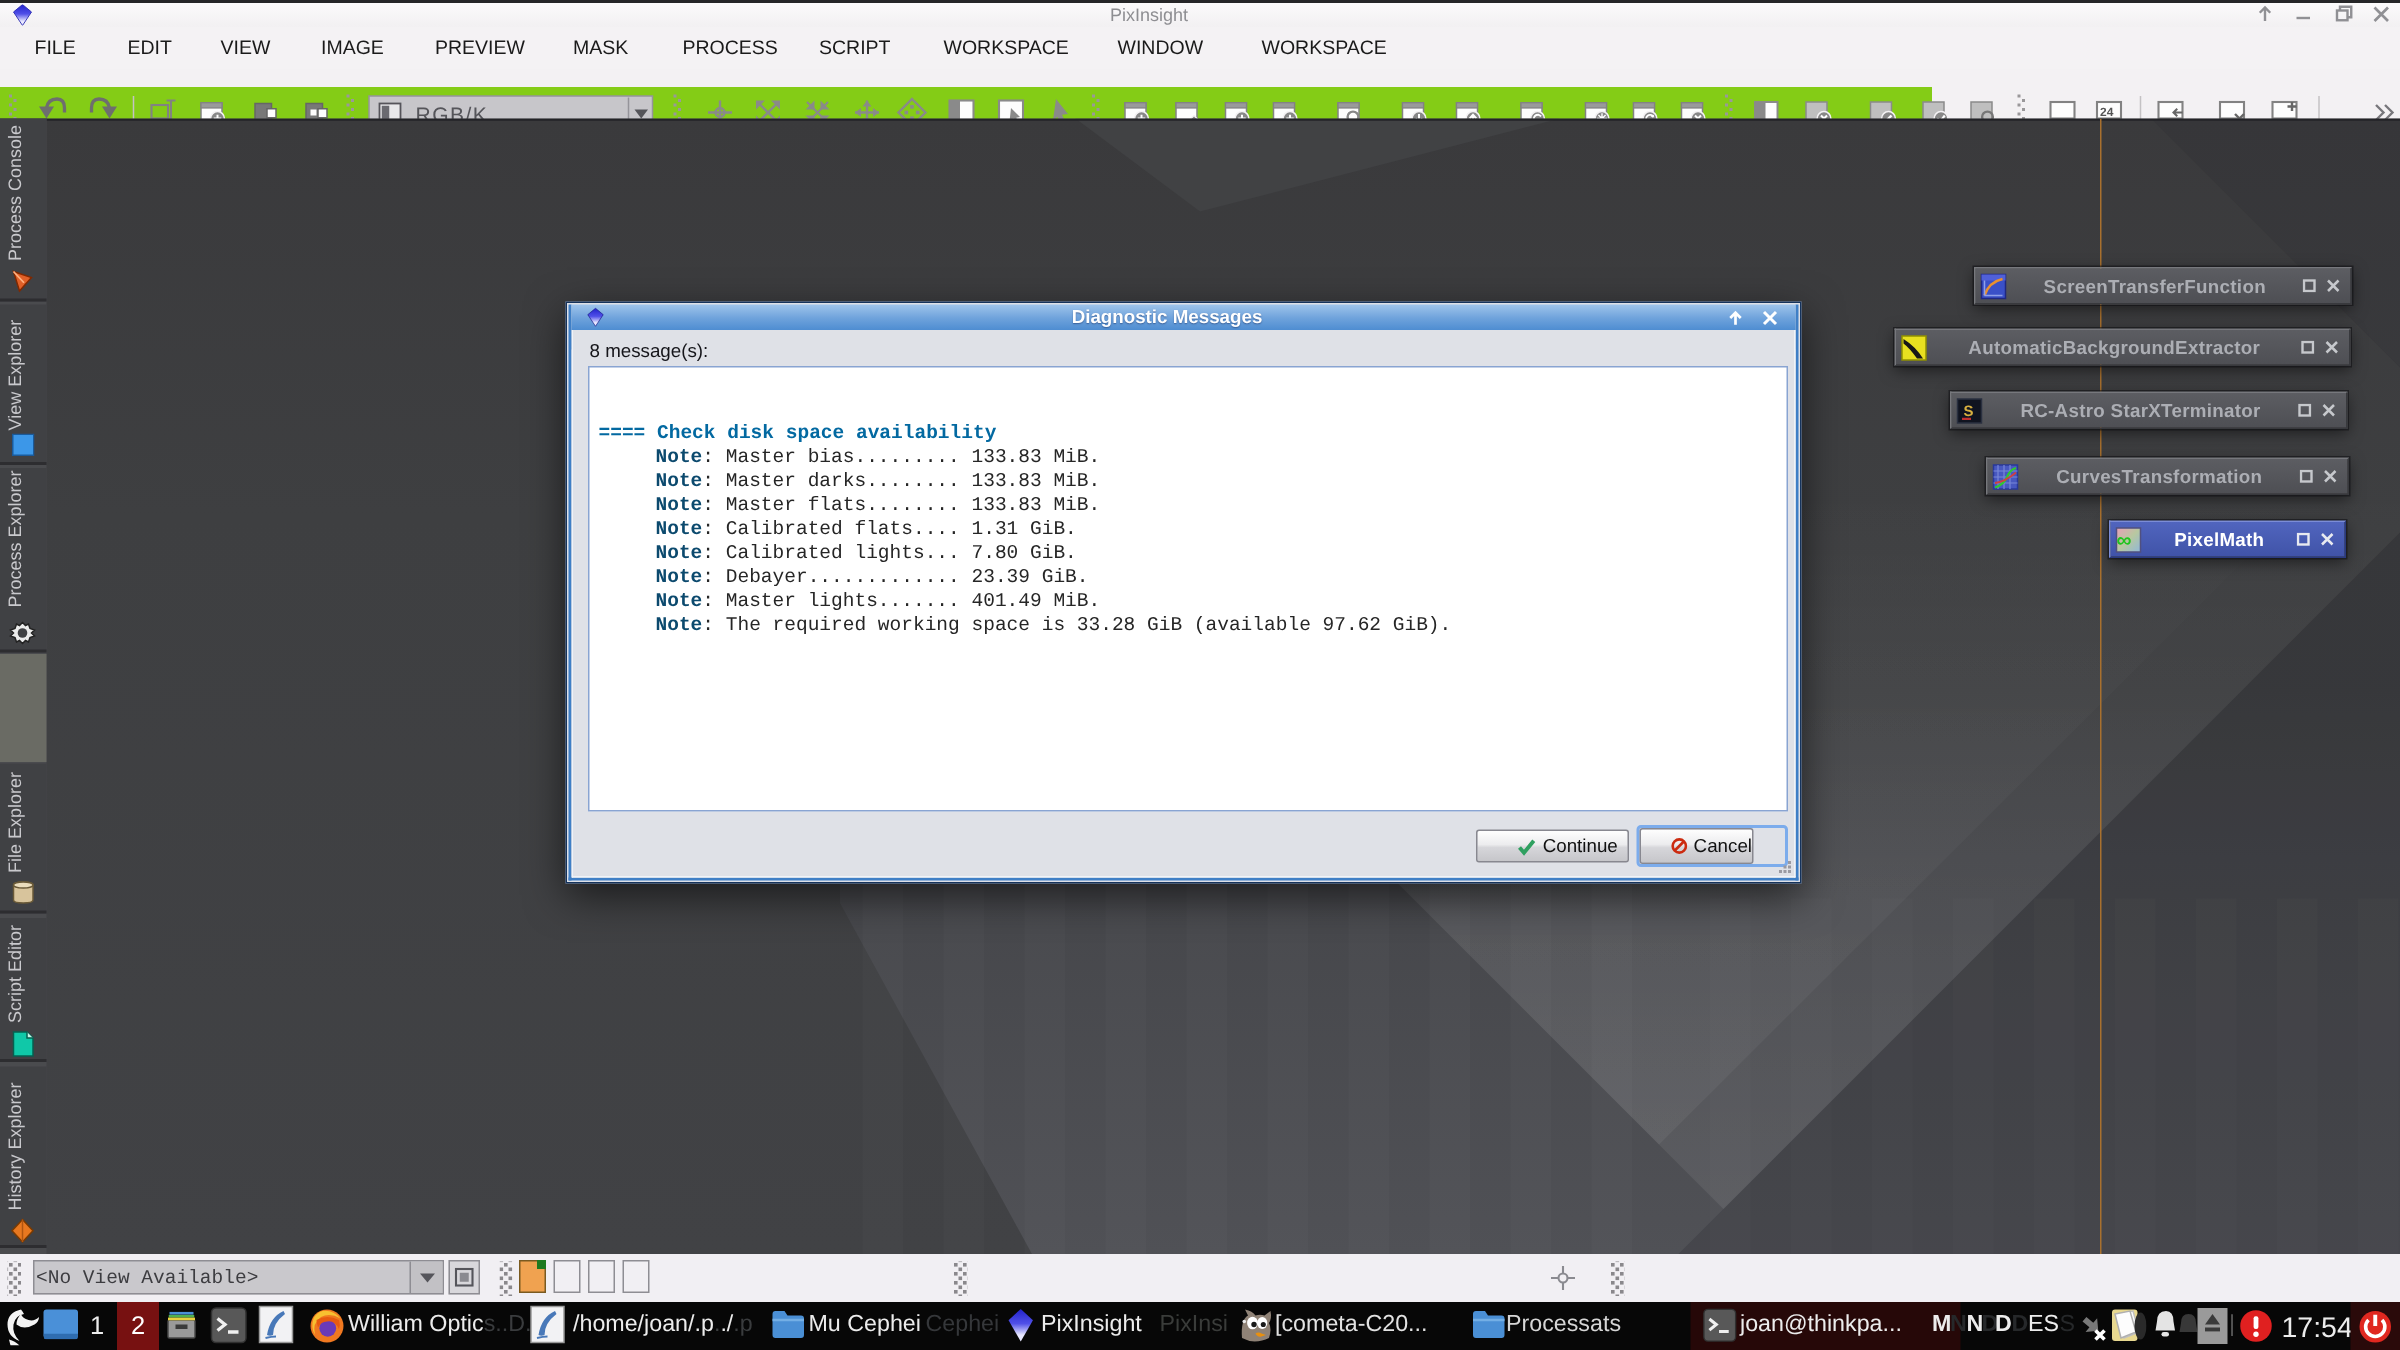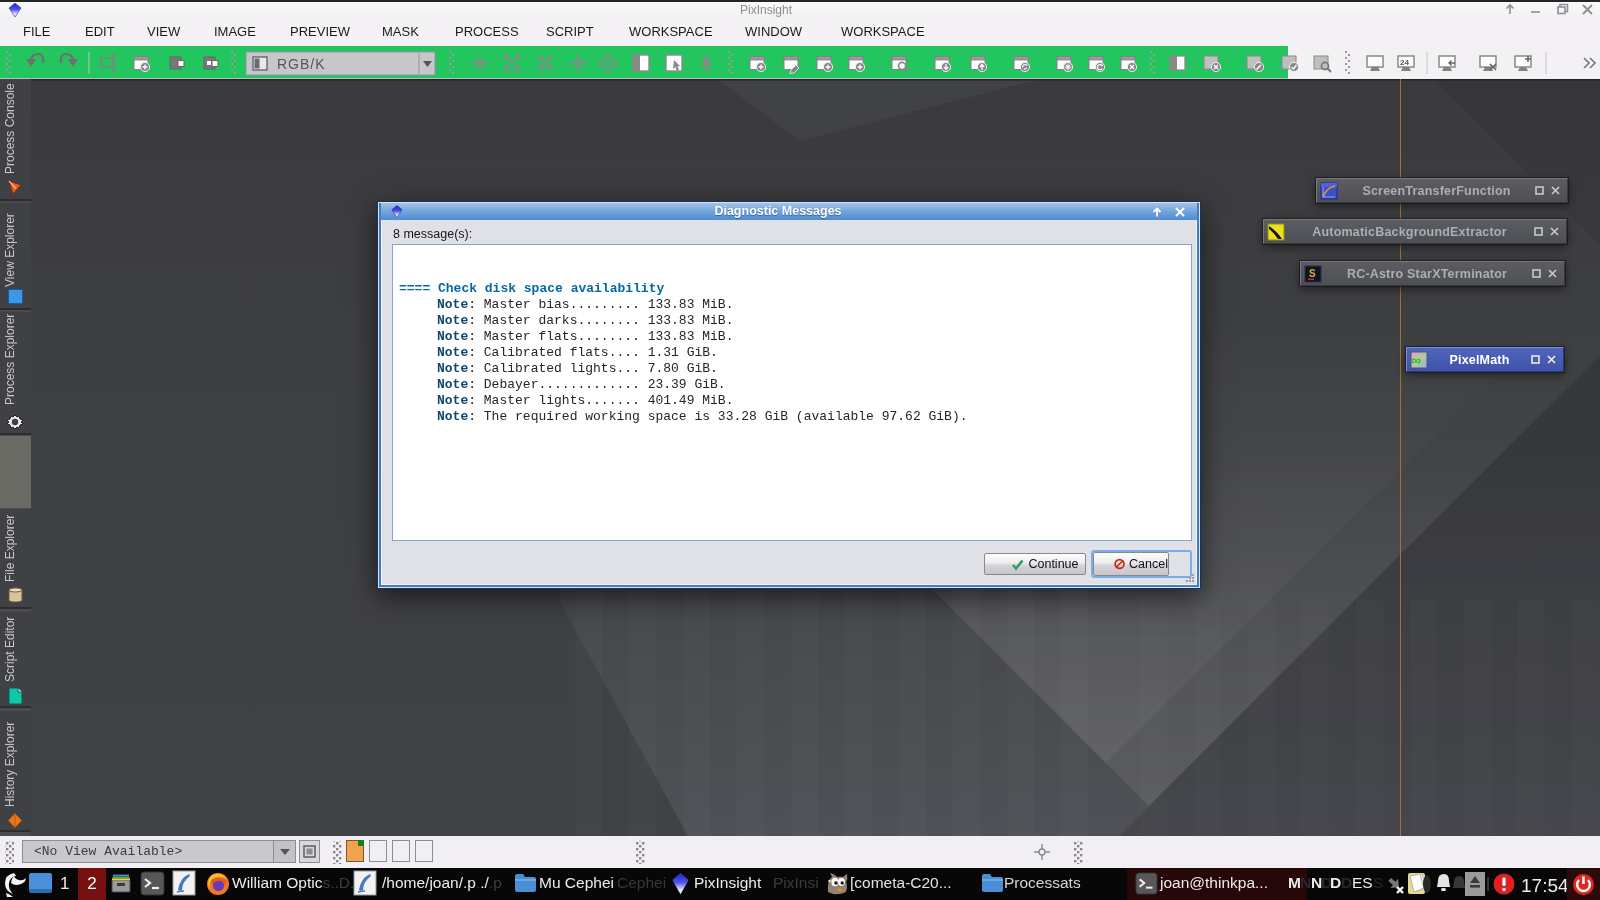--- a/index.html
+++ b/index.html
@@ -11,21 +11,21 @@
 #topline { left:0; top:0; width:1600px; height:2px; background:#262628; }
 #titlebar { left:0; top:2px; width:1600px; height:16px; background:linear-gradient(#FBFAFB,#F2F0F2); }
 #wintitle { left:0; top:3px; width:1532px; text-align:center; font-size:12px; color:#8E8E92; }
 #winctl { right:2px; top:2px; }
 
 
 #menubar { left:0; top:18px; width:1600px; height:28px; background:#F4F2F4; }
 #menubar span { position:absolute; top:6px; font-size:13px; color:#1A1A1A; }
 
 
-#toolbar { left:0; top:46px; width:1288px; height:33px; background:#22c55e; border-bottom:1px solid #BFBDBF; }
+#toolbar { left:0; top:58px; width:1288px; height:33px; background:#84cc16; border-bottom:1px solid #BFBDBF; }
 
 
 #workspace { left:0; top:79px; width:1600px; height:757px; background:#3D3E40; overflow:hidden; }
 
 
 #sidebar { left:0; top:0; width:31px; height:757px; background:#4A4B4E; }
 .stab { position:absolute; left:0; width:31px; background:#404144; border-bottom:2px solid #2D2D30; }
 .stab .vtxt { position:absolute; left:3px; font-size:12px; color:#C9C9CD; white-space:nowrap; transform:rotate(-90deg); transform-origin:0 0; }
 #sblock { position:absolute; left:0; width:31px; background:#6A6B64; }
 
@@ -46,21 +46,21 @@
 #dlg-white { position:absolute; left:11px; top:24px; width:800px; height:297px; background:#FFFFFF; border:1px solid #89A4D2; }
 #dlg-text { position:absolute; left:6px; top:36px; font-family:"Liberation Mono",monospace; font-size:13px; line-height:16px; color:#262626; white-space:pre; }
 #dlg-text b.h { color:#0369a1; }
 #dlg-text b.n { color:#0c4a6e;margin-left:38px; }
 .dbtn { position:absolute; height:22px; background:linear-gradient(#FEFEFE,#ECECEE 45%,#D6D6DA 55%,#C6C6CA); border:1px solid #888890; border-radius:2px; font-size:12.5px; color:#111; display:flex; align-items:center; justify-content:center; gap:4px;padding-left:20px; }
 #cancel-ring { position:absolute; left:710px; top:330px; width:101px; height:28px; border:2px solid #7CACEC; border-radius:3px; }
 #grip { position:absolute; right:2px; bottom:2px; }
 
 
 #statusbar { left:0; top:836px; width:1600px; height:32px; background:#F1EFF3; }
-#viewsel { position:absolute; left:22px; top:4px; width:274px; height:23px; background:#C9C8CC; border:1px solid #8E8D93; font-family:"Liberation Mono",monospace; font-size:13px; color:#3C3C40; line-height:21px; padding-left:11px; }
+#viewsel { position:absolute; left:22px; top:4px; width:274px; height:23px; background:#C9C8CC; border:1px solid #8E8D93; font-family:"Liberation Mono",monospace; font-size:13px; color:#3C3C40; line-height:21px; padding-left:1px; }
 #viewsel .arr { position:absolute; right:0; top:0; width:22px; height:21px; border-left:1px solid #8E8D93; background:#C2C1C5; }
 .sqr { position:absolute; top:4px; width:18px; height:22px; border:1px solid #8E8D93; }
 
 
 #taskbar { left:0; top:868px; width:1600px; height:32px; background:#070707; color:#E8E8E8; }
 #taskbar .t { position:absolute; top:6px; font-size:15.5px; color:#ECECEC; white-space:nowrap; }
 #taskbar .dim { color:#3A3C3E; }
 </style>
 </head>
 <body>
@@ -471,20 +471,37 @@
       <div class="ttl">RC-Astro StarXTerminator</div>
       <div class="btns">
           <svg width="9" height="9" viewBox="0 0 9 9">
             <rect x="1" y="1" width="7" height="7" fill="none" stroke="#C6C8CC" stroke-width="1.6"></rect>
           </svg>
           <svg width="9" height="9" viewBox="0 0 9 9">
             <path d="M1 1 L8 8 M8 1 L1 8" stroke="#C6C8CC" stroke-width="1.7"></path>
           </svg>
         </div>
     </div>
+    <div class="fwin" style="left:1324px;top:226px;width:242px">
+      <svg class="fico" width="18" height="18" viewBox="0 0 18 18">
+          <rect x="1" y="1" width="16" height="16" fill="#4858C0" stroke="#283898"></rect>
+          <path d="M4 1 V17 M8 1 V17 M12 1 V17 M1 5 H17 M1 9 H17 M1 13 H17" stroke="#7888D8" stroke-width=".8"></path>
+          <path d="M2 16 Q8 14 10 9 Q12 4 16 3" stroke="#30C830" stroke-width="1.4" fill="none"></path>
+          <path d="M2 13 Q9 12 16 6" stroke="#D04040" stroke-width="1.2" fill="none"></path>
+        </svg>
+      <div class="ttl">CurvesTransformation</div>
+      <div class="btns">
+          <svg width="9" height="9" viewBox="0 0 9 9">
+            <rect x="1" y="1" width="7" height="7" fill="none" stroke="#C6C8CC" stroke-width="1.6"></rect>
+          </svg>
+          <svg width="9" height="9" viewBox="0 0 9 9">
+            <path d="M1 1 L8 8 M8 1 L1 8" stroke="#C6C8CC" stroke-width="1.7"></path>
+          </svg>
+        </div>
+    </div>
     <div class="fwin sel" style="left:1406px;top:268px;width:158px">
       <svg class="fico" width="18" height="18" viewBox="0 0 18 18">
           <defs>
             <linearGradient id="pmg" x1="0" y1="0" x2="1" y2="1">
               <stop offset="0" stop-color="#E8A0B8"></stop>
               <stop offset=".5" stop-color="#B8C8A0"></stop>
               <stop offset="1" stop-color="#90B8D8"></stop>
             </linearGradient>
           </defs>
           <rect x="1" y="1" width="16" height="16" fill="url(#pmg)" stroke="#505080"></rect>

